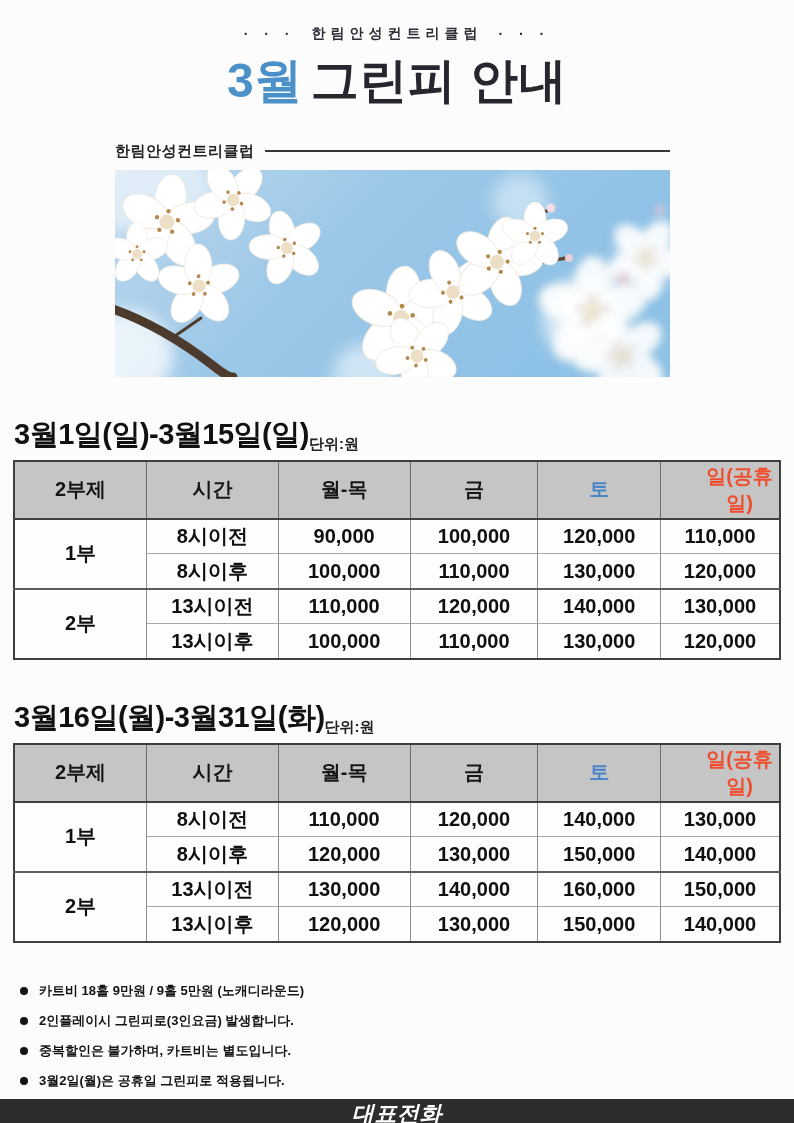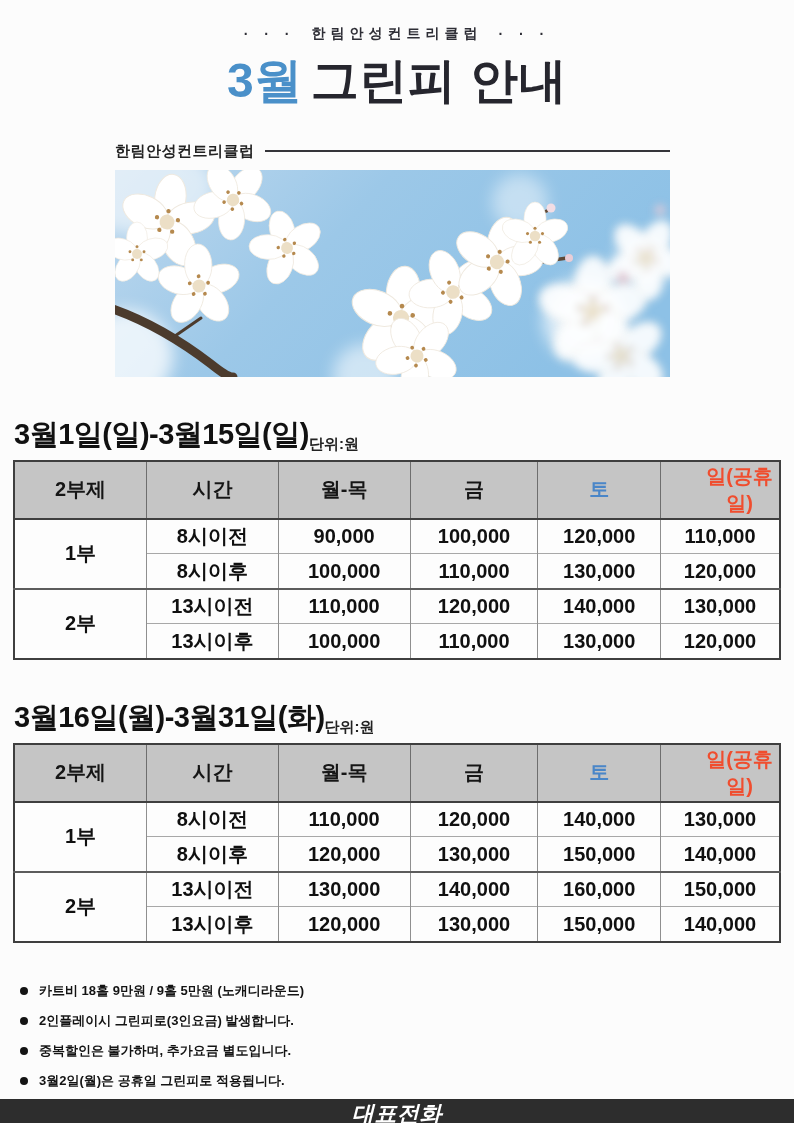--- a/index.html
+++ b/index.html
@@ -296,21 +296,21 @@
           <td>130,000</td>
           <td>150,000</td>
           <td>140,000</td>
         </tr>
       </tbody>
     </table>
 
     <ul class="notes">
       <li>카트비 18홀 9만원 / 9홀 5만원 (노캐디라운드)</li>
       <li>2인플레이시 그린피로(3인요금) 발생합니다.</li>
-      <li>중복할인은 불가하며, 추가요금 별도입니다.</li>
+      <li>중복할인은 불가하며, 카트비는 별도입니다.</li>
       <li>3월2일(월)은 공휴일 그린피로 적용됩니다.</li>
     </ul>
   </div>
 
   <div class="footer-bar">
     <span class="f-label">대표전화</span>
   </div>
 
 </div>
 

